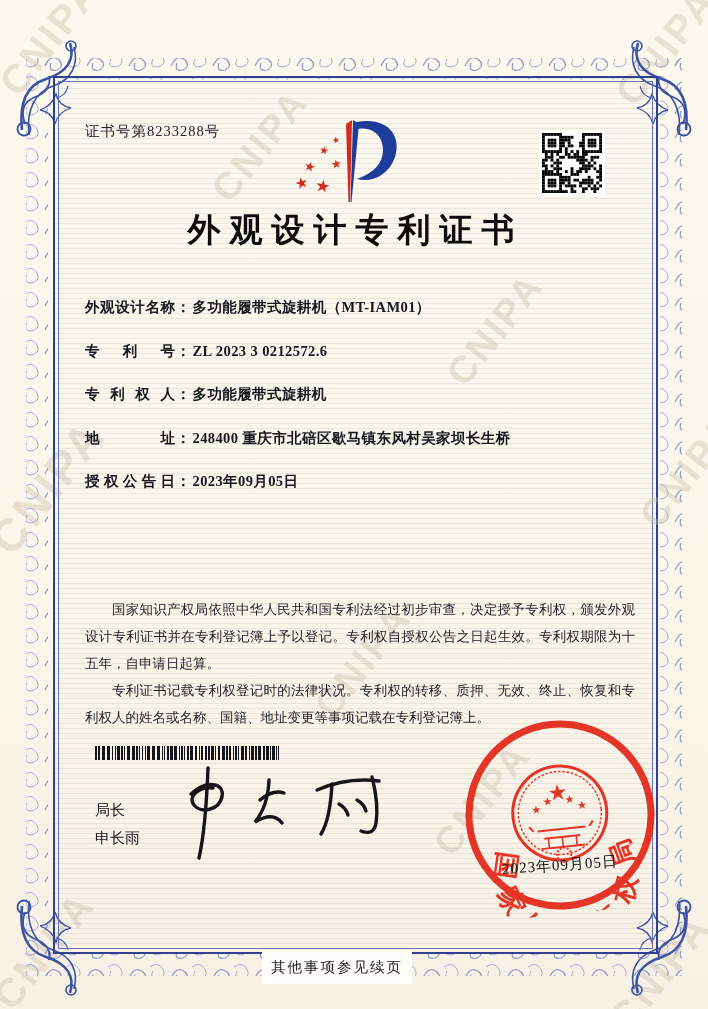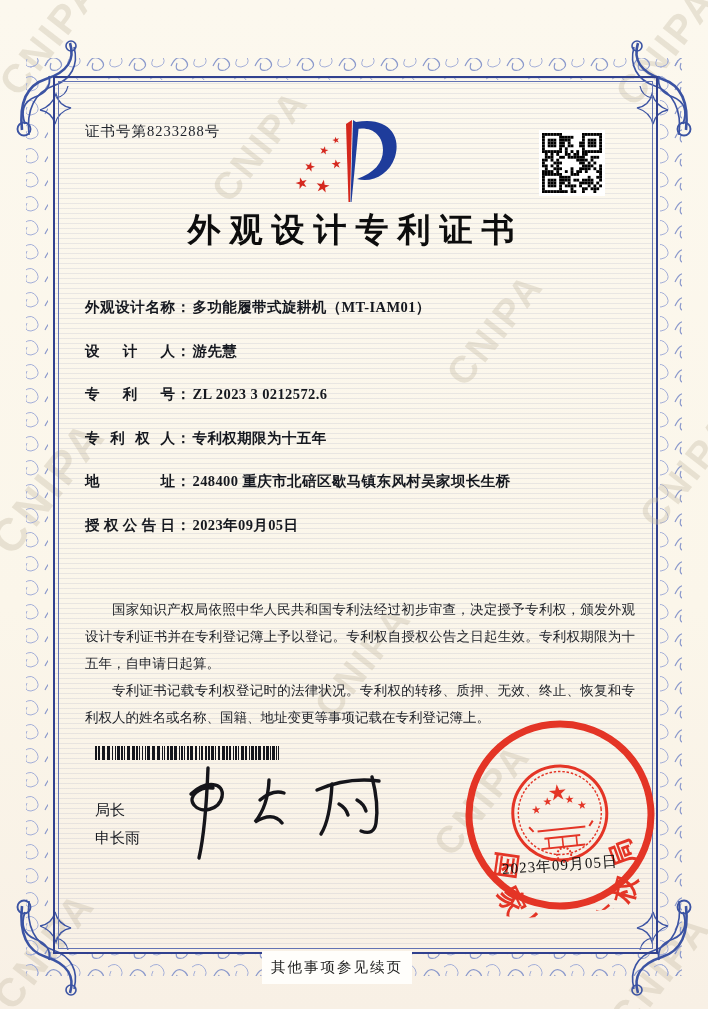--- a/index.html
+++ b/index.html
@@ -358,27 +358,24 @@
         <rect x="18" y="20" width="1" height="1" fill="#000"></rect>
       </svg>
 
     <div class="title">外观设计专利证书</div>
 
     <div class="fields">
       <div class="frow">
         <span class="flabel">外观设计名称</span><span class="fcolon">：</span><span class="fvalue">多功能履带式旋耕机（MT-IAM01）</span>
       </div>
       <div class="frow">
-        <span class="flabel">设计人</span><span class="fcolon">：</span><span class="fvalue">游先慧</span>
-      </div>
-      <div class="frow">
         <span class="flabel">专利号</span><span class="fcolon">：</span><span class="fvalue">ZL 2023 3 0212572.6</span>
       </div>
       <div class="frow">
-        <span class="flabel">专利权人</span><span class="fcolon">：</span><span class="fvalue">专利权期限为十五年</span>
+        <span class="flabel">专利权人</span><span class="fcolon">：</span><span class="fvalue">多功能履带式旋耕机</span>
       </div>
       <div class="frow">
         <span class="flabel">地址</span><span class="fcolon">：</span><span class="fvalue">248400 重庆市北碚区歇马镇东风村吴家坝长生桥</span>
       </div>
       <div class="frow">
         <span class="flabel">授权公告日</span><span class="fcolon">：</span><span class="fvalue">2023年09月05日</span>
       </div>
     </div>
 
     <div class="paras">

